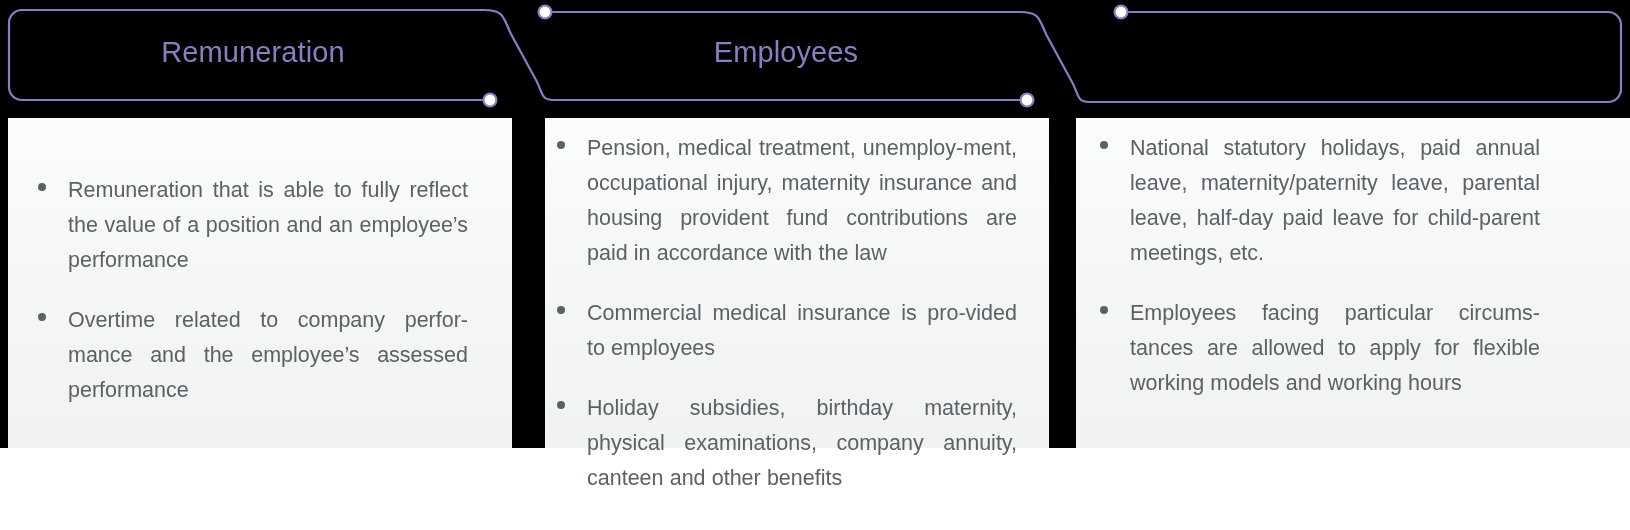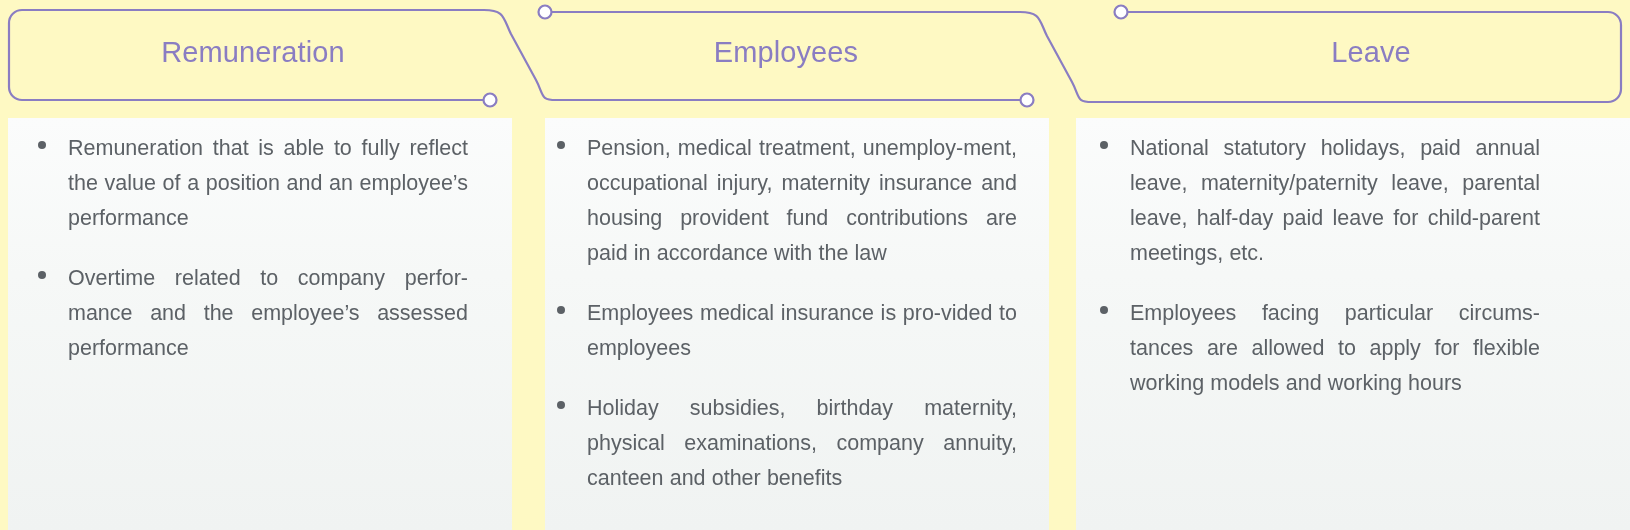--- a/index.html
+++ b/index.html
@@ -8,22 +8,22 @@
     width: 1630px;
     height: 530px;
     overflow: hidden;
     background: #ffffff;
     font-family: "Liberation Sans", "DejaVu Sans", sans-serif;
   }
 
   #infographic {
     position: relative;
     width: 1630px;
-    height: 530px;
-    background: #fef9c3;
+    height: 448px;
+    background: #000000;
   }
 
   
   .panels {
     position: absolute;
     inset: 0;
     z-index: 1;
   }
 
   .panel {
@@ -69,21 +69,21 @@
   .title-2 { left: 545px;  width: 482px; }
   .title-3 { left: 1120px; width: 502px; }
 
   
   .bullets {
     position: absolute;
     z-index: 4;
     top: 131px;
   }
 
-  .bul-1 { left: 38px;   width: 430px; }
+  .bul-1 { left: 38px;   width: 430px; margin-top: 42px; }
   .bul-2 { left: 557px;  width: 460px; }
   .bul-3 { left: 1100px; width: 440px; }
 
   .bullet-item {
     display: flex;
     align-items: flex-start;
     margin-bottom: 25px;
   }
 
   .bullet-dot {
@@ -159,21 +159,20 @@
       <circle cx="490" cy="100" r="6.5" fill="#ffffff"></circle>
       <circle cx="545" cy="12" r="6.5" fill="#ffffff"></circle>
       <circle cx="1027" cy="100" r="6.5" fill="#ffffff"></circle>
       <circle cx="1121" cy="12" r="6.5" fill="#ffffff"></circle>
     </g>
   </svg>
 
   <div class="headers">
     <div class="card-title title-1">Remuneration</div>
     <div class="card-title title-2">Employees</div>
-    <div class="card-title title-3">Leave</div>
   </div>
 
   <div class="bullets bul-1">
     <div class="bullet-item">
       <span class="bullet-dot">
           <i></i>
         </span>
       <span class="bullet-text">Remuneration that is able to fully reflect the value of a position and an employee’s performance</span>
     </div>
     <div class="bullet-item">
@@ -188,21 +187,21 @@
     <div class="bullet-item">
       <span class="bullet-dot">
           <i></i>
         </span>
       <span class="bullet-text">Pension, medical treatment, unemploy-ment, occupational injury, maternity insurance and housing provident fund contributions are paid in accordance with the law</span>
     </div>
     <div class="bullet-item">
       <span class="bullet-dot">
           <i></i>
         </span>
-      <span class="bullet-text">Employees medical insurance is pro-vided to employees</span>
+      <span class="bullet-text">Commercial medical insurance is pro-vided to employees</span>
     </div>
     <div class="bullet-item">
       <span class="bullet-dot">
           <i></i>
         </span>
       <span class="bullet-text">Holiday subsidies, birthday maternity, physical examinations, company annuity, canteen and other benefits</span>
     </div>
   </div>
 
   <div class="bullets bul-3">

